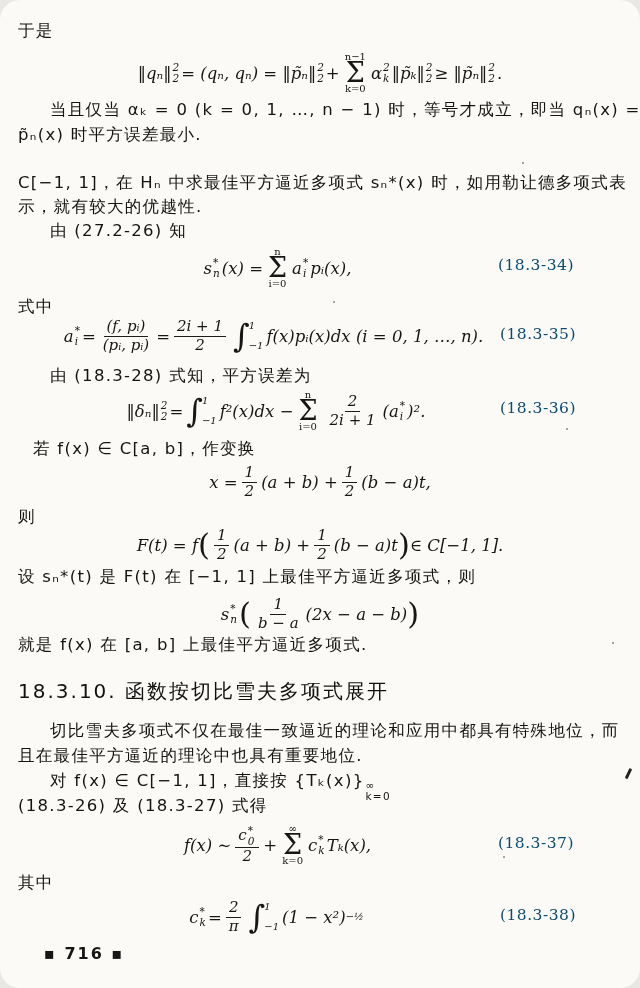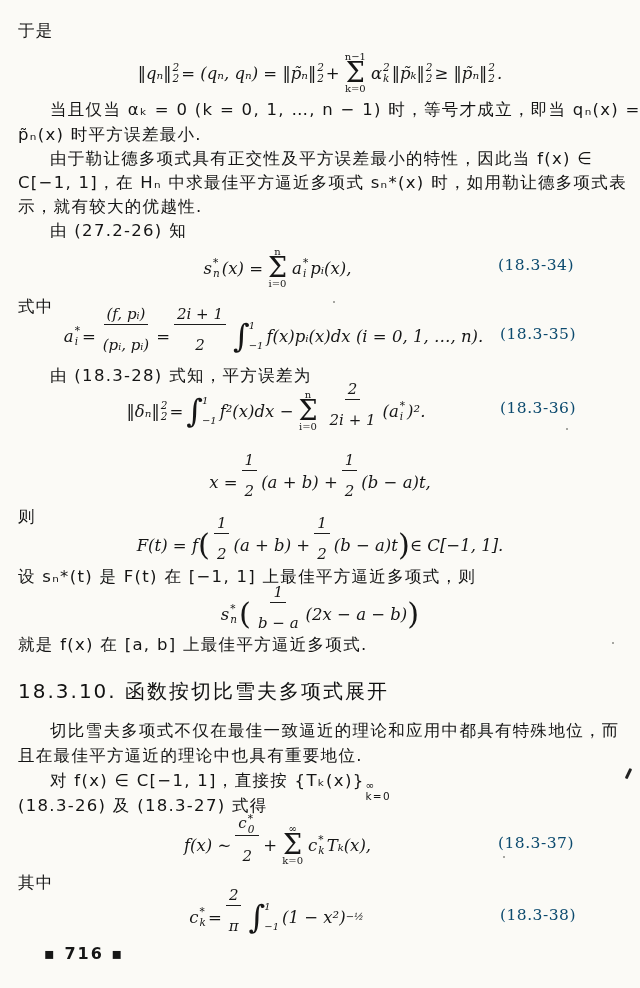--- a/index.html
+++ b/index.html
@@ -1,38 +1,38 @@
 <!DOCTYPE html>
 <html><head>
 <meta charset="utf-8">
 <style>
   html,body{margin:0;padding:0;background:#e8e8e4;}
   .page{position:relative;width:640px;height:988px;background:#fbfaf6;color:#161616;
-        font-family:"DejaVu Sans",sans-serif;overflow:hidden;}
+        font-family:"DejaVu Sans",sans-serif;overflow:hidden;border-radius:20px;}
   .line{position:absolute;white-space:nowrap;}
   .cn{font-size:16.5px;letter-spacing:1.3px;color:#141414;}
   .heading{font-weight:400;font-size:20px;letter-spacing:2px;color:#111;}
   .math{font-family:"DejaVu Serif",serif;font-style:italic;font-size:16.5px;}
   .eqrow{position:absolute;display:flex;justify-content:center;align-items:center;}
   .eqnum{position:absolute;font-family:"DejaVu Serif",serif;font-style:normal;
          font-size:15.5px;letter-spacing:.5px;color:#0c4a6e;}
   .ss{display:inline-flex;flex-direction:column;align-items:flex-start;justify-content:center;
       vertical-align:-3px;font-size:10.5px;line-height:1.05;margin:0 2px 0 1px;}
   .sum{display:inline-flex;flex-direction:column;align-items:center;vertical-align:middle;
        font-size:10px;line-height:1;font-style:normal;margin:0 5px;text-align:center;}
   .sum .sym{font-size:27px;line-height:.85;font-family:"DejaVu Serif",serif;}
   .intg{display:inline-flex;vertical-align:middle;font-style:normal;margin:0 3px;}
   .intg .isym{font-size:32px;line-height:1;font-family:"DejaVu Serif",serif;}
   .intg .ilims{display:inline-flex;flex-direction:column;justify-content:space-between;
                font-size:10px;line-height:1;margin-left:-1px;padding:1px 0;font-style:italic;}
   .frac{display:inline-flex;flex-direction:column;align-items:center;vertical-align:middle;
         margin:9px 4px;line-height:1.15;font-size:15px;}
   .frac .num,.frac .cnum{border-bottom:1.3px solid #1c1c1c;padding:0 3px;}
   .frac .cnum{display:flex;align-items:center;}
-  .frac .den{padding:12px 3px;}
+  .frac .den{padding:0 3px;}
   .bp{font-size:185%;font-style:normal;vertical-align:middle;line-height:.75;}
   .sp{vertical-align:super;font-size:10px;line-height:1;}
   .speck{position:absolute;width:2px;height:2px;background:#8a8a85;border-radius:50%;}
   .slash{position:absolute;width:2.5px;height:11px;background:#222;transform:rotate(25deg);border-radius:1px;}
 </style>
 </head>
 <body>
 
 <div class="page">
 
@@ -69,21 +69,20 @@
       <span class="ss">
         <span>2</span>
         <span>2</span>
       </span>
       <span>.</span>
   </div>
 
   <div class="line cn" style="left:50px;top:99px">当且仅当 αₖ = 0 (k = 0, 1, …, n − 1) 时，等号才成立，即当 qₙ(x) =</div>
   <div class="line cn" style="left:18px;top:124px">p̃ₙ(x) 时平方误差最小.</div>
 
-  <div class="line cn" style="left:50px;top:148px">由于勒让德多项式具有正交性及平方误差最小的特性，因此当 f(x) ∈</div>
   <div class="line cn" style="left:18px;top:172px">C[−1, 1]，在 Hₙ 中求最佳平方逼近多项式 sₙ*(x) 时，如用勒让德多项式表</div>
   <div class="line cn" style="left:18px;top:196px">示，就有较大的优越性.</div>
 
   <div class="line cn" style="left:50px;top:220px">由 (27.2-26) 知</div>
 
   <div class="eqrow math" style="left:40px;right:125px;top:243px;height:50px">
     <span>s</span>
       <span class="ss">
         <span>*</span>
         <span>n</span>
@@ -160,20 +159,21 @@
       </span>
       <span>(a</span>
       <span class="ss">
         <span>*</span>
         <span>i</span>
       </span>
       <span>)².</span>
   </div>
   <span class="eqnum" style="right:64px;top:399px">(18.3-36)</span>
 
+  <div class="line cn" style="left:33px;top:438px">若 f(x) ∈ C[a, b]，作变换</div>
 
   <div class="eqrow math" style="left:0;right:0;top:460px;height:44px">
     <span>x = </span>
       <span class="frac">
         <span class="num">1</span>
         <span class="den">2</span>
       </span>
       <span>(a + b) + </span>
       <span class="frac">
         <span class="num">1</span>

